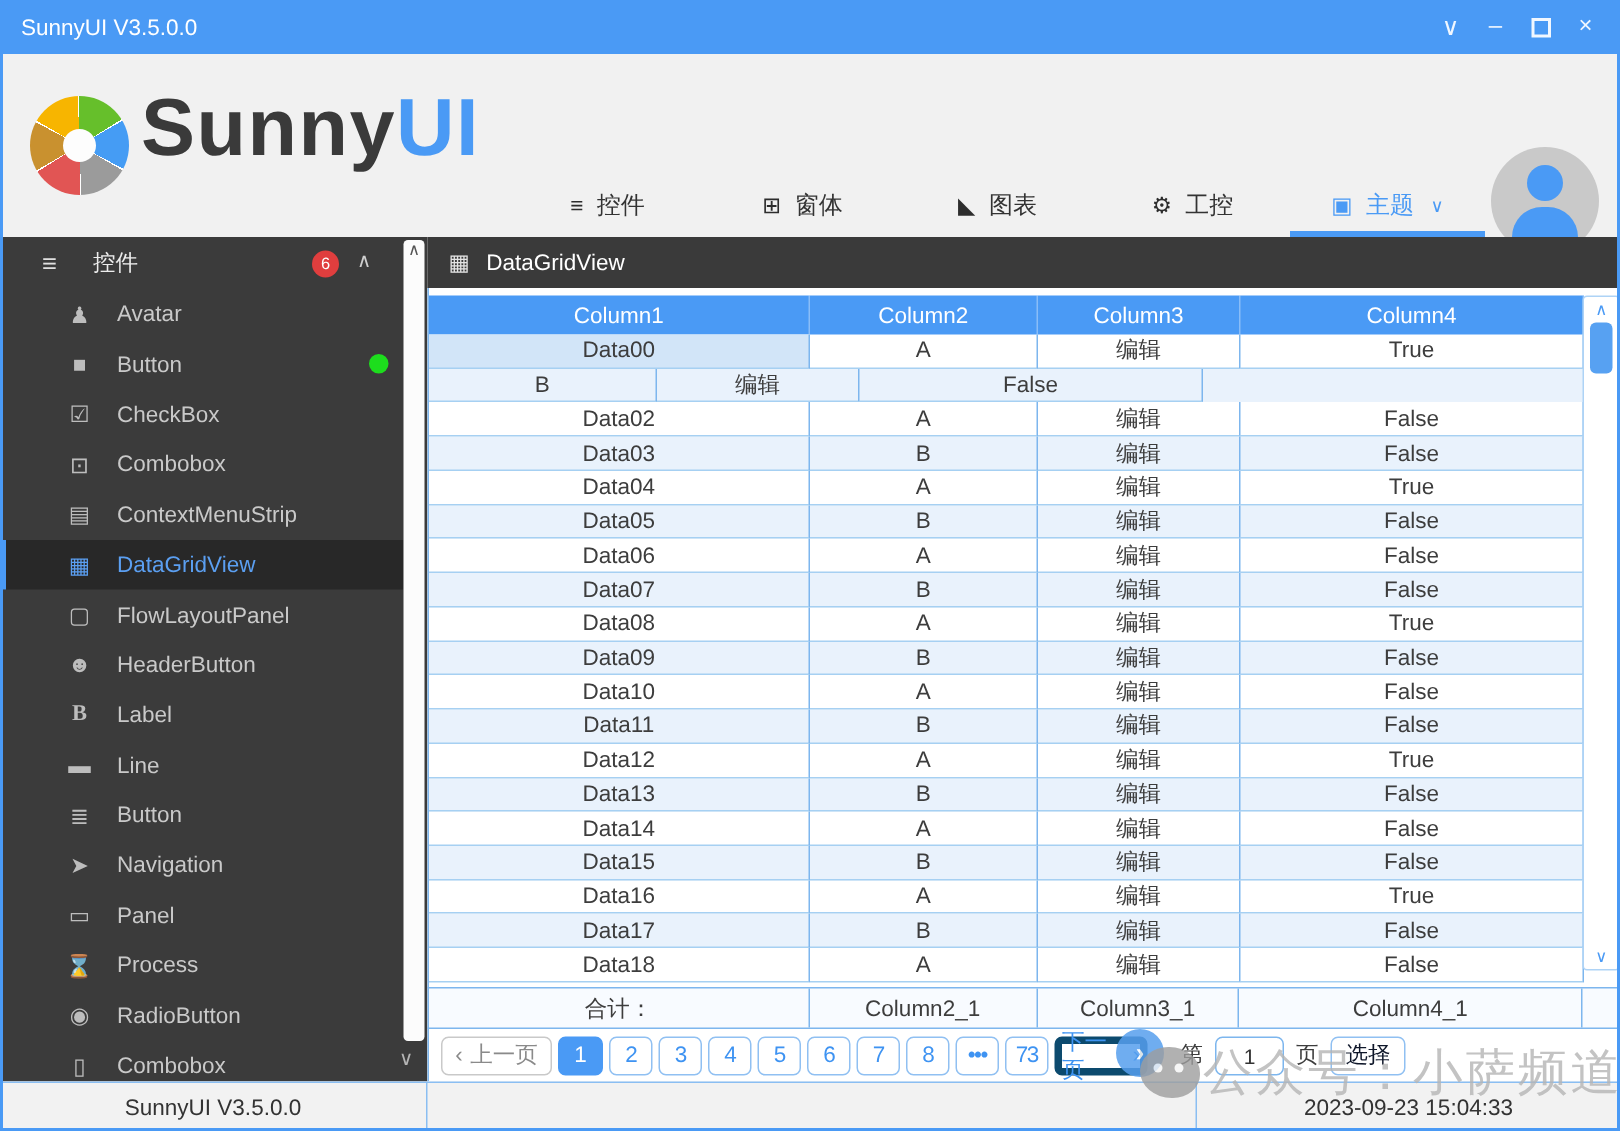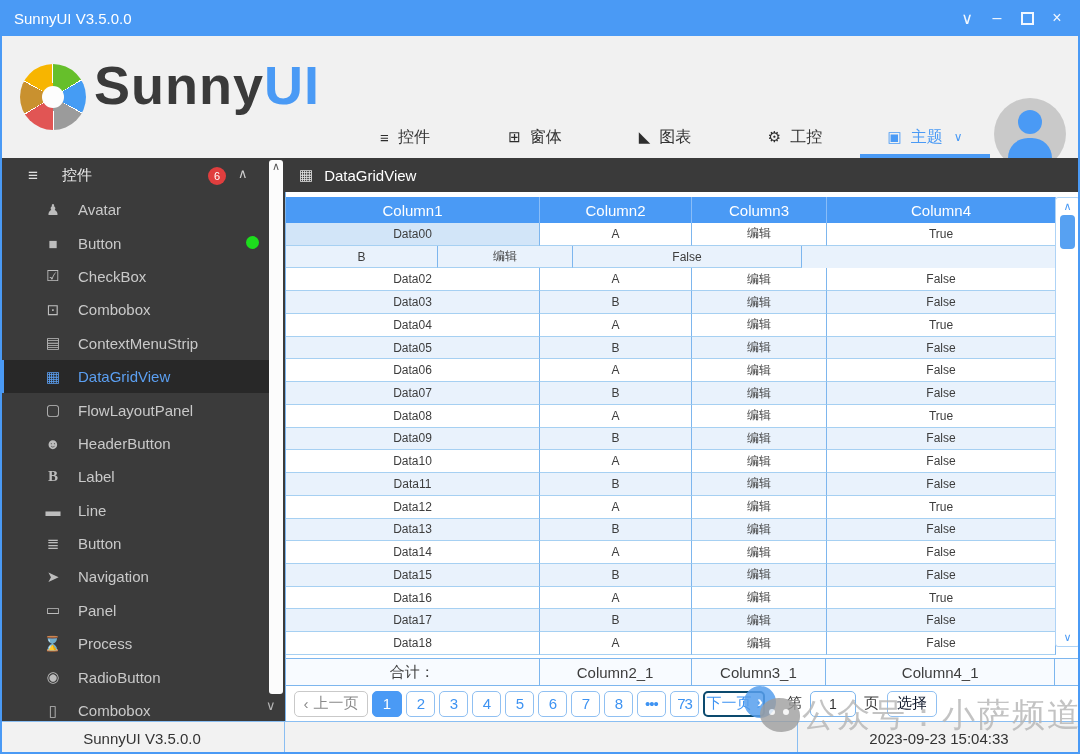--- a/index.html
+++ b/index.html
@@ -75,21 +75,21 @@
   .content-header .ch-icon{margin-left:14px;font-size:15px;color:#e3e3e3;}
   .content-header .ch-title{margin-left:11px;}
 
   
   .grid{position:absolute;left:285px;top:192px;width:795px;height:466px;background:#fff;border-left:1px solid var(--grid_line,#7db6ee);}
   .grid-inner{position:absolute;left:0;top:5px;width:770px;}
   .g-header{display:flex;height:26px;background:var(--primary,#4a9af5);color:#fff;font-size:15px;}
   .g-hcell{display:flex;align-items:center;justify-content:center;border-right:1px solid rgba(255,255,255,.35);}
   .c1{width:254px;text-align:center;} .c2{width:152px;} .c3{width:135px;} .c4{width:229px;}
   .grid-rows{width:770px;}
-  .g-row{display:flex;height:22.74px;font-size:12px;color:#3d3d3d;}
+  .g-row{display:flex;height:22.74px;font-size:15px;color:#3d3d3d;}
   .g-cell{display:flex;align-items:center;justify-content:center;
     border-right:1px solid var(--grid_line,#7db6ee);border-bottom:1px solid #a6d0f2;background:transparent;}
   .grid-rows > div:nth-of-type(even){background:var(--stripe,#e9f2fc);}
   .g-cell.sel{background:#d2e5f8;}
   .g-scroll{position:absolute;right:0;top:5px;width:25px;height:450px;background:#fff;border:1px solid #aed3f6;border-radius:3px;}
   .g-scroll .up{position:absolute;top:2px;left:0;width:100%;text-align:center;color:#4a9af5;font-size:11px;}
   .g-scroll .thumb{position:absolute;top:17px;left:4px;width:15px;height:34px;background:#57a1f2;border-radius:4px;}
   .g-scroll .down{position:absolute;bottom:2px;left:0;width:100%;text-align:center;color:#4a9af5;font-size:11px;}
 
   
@@ -97,21 +97,21 @@
     border-top:1px solid var(--grid_line,#7db6ee);border-bottom:1px solid var(--grid_line,#7db6ee);
     border-left:1px solid var(--grid_line,#7db6ee);font-size:15px;color:#3d3d3d;}
   .t-cell{display:flex;align-items:center;justify-content:center;border-right:1px solid var(--grid_line,#7db6ee);}
   .t-end{width:25px;border-right:none;}
 
   
   .pager{position:absolute;left:285px;top:686px;width:795px;height:35px;background:#fff;
     border-left:1px solid var(--grid_line,#7db6ee);display:flex;align-items:center;gap:4px;padding-left:8px;font-size:15px;}
   .pg-btn{height:26px;border-radius:5px;display:flex;align-items:center;justify-content:center;gap:5px;background:#fff;}
   .pg-prev{width:74px;border:1px solid #c9c9c9;color:#8a8a8a;}
-  .pg-next{width:62px;border:2px solid #0c4a6e;color:#3e93f2;}
+  .pg-next{width:62px;border:5px solid #0c4a6e;color:#3e93f2;}
   .pg-pages{display:flex;gap:4px;}
   .pg-num{width:29px;height:26px;border-radius:5px;border:1px solid #90c0f2;color:#3e93f2;background:#fff;
     display:flex;align-items:center;justify-content:center;font-size:15px;letter-spacing:-1px;}
   .pg-num.active{width:30px;background:var(--primary,#4a9af5);border-color:var(--primary,#4a9af5);color:#fff;letter-spacing:0;}
   .pg-jump{display:flex;align-items:center;gap:8px;margin-left:18px;color:#3d3d3d;}
   .pg-input{width:46px;height:26px;border:1px solid #7db6ee;border-radius:5px;text-align:center;
     font-size:14px;color:#333;background:#fff;font-family:inherit;}
   .pg-select{width:50px;border:1px solid #90c0f2;color:#0f172a;}
 
   

